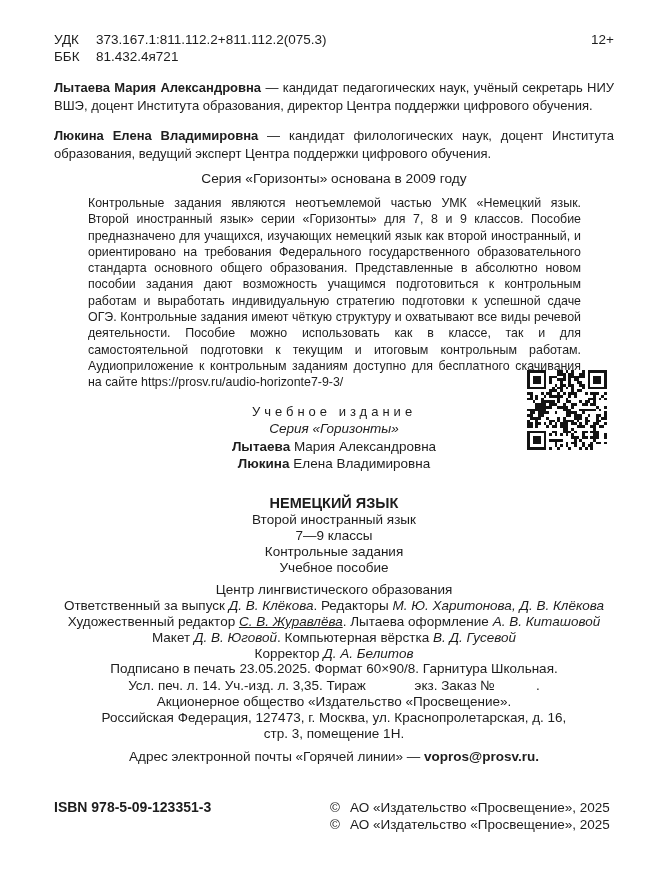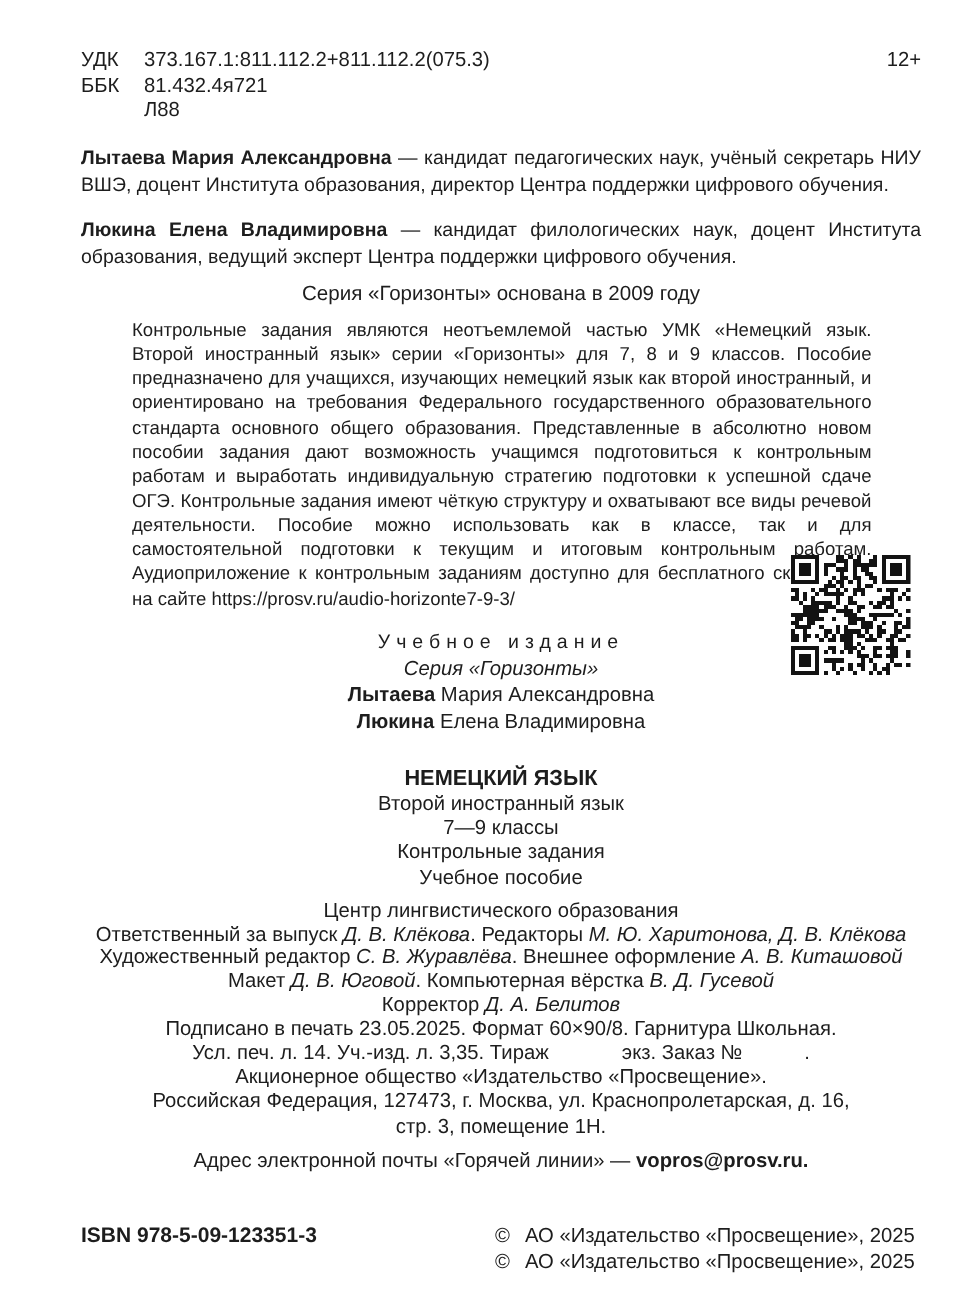--- a/index.html
+++ b/index.html
@@ -75,24 +75,20 @@
 
   <div class="codes-row">
     <div class="codes">
       <div class="code-line">
         <span class="code-label">УДК</span>
         <span>373.167.1:811.112.2+811.112.2(075.3)</span>
       </div>
       <div class="code-line">
         <span class="code-label">ББК</span>
         <span>81.432.4я721</span>
-      </div>
-      <div class="code-line">
-        <span class="code-label"></span>
-        <span>Л88</span>
       </div>
     </div>
     <div class="age-badge">12+</div>
   </div>
 
   <p class="bio"><span style="font-weight: bold;">Лытаева Мария Александровна</span><span> — кандидат педагогических наук, учёный секретарь НИУ ВШЭ, доцент Института образования, директор Центра поддержки цифрового обучения.</span></p>
   <p class="bio"><span style="font-weight: bold;">Люкина Елена Владимировна</span><span> — кандидат филологических наук, доцент Института образования, ведущий эксперт Центра поддержки цифрового обучения.</span></p>
 
   <p class="series-note">Серия «Горизонты» основана в 2009 году</p>
 
@@ -511,21 +507,21 @@
     <p class="book-title">НЕМЕЦКИЙ ЯЗЫК</p>
     <p class="subtitle-line">Второй иностранный язык</p>
     <p class="subtitle-line">7—9 классы</p>
     <p class="subtitle-line">Контрольные задания</p>
     <p class="subtitle-line">Учебное пособие</p>
   </div>
 
   <div class="staff-block">
     <p class="staff-line">Центр лингвистического образования</p>
     <p class="staff-line"><span>Ответственный за выпуск </span><span style="font-style: italic;">Д. В. Клёкова</span><span>. Редакторы </span><span style="font-style: italic;">М. Ю. Харитонова, Д. В. Клёкова</span></p>
-    <p class="staff-line"><span>Художественный редактор </span><span style="font-style: italic;">С. В. Журавлёва</span><span>. Внешнее оформление </span><span style="font-style: italic;">А. В. Киташовой</span></p>
+    <p class="staff-line"><span>Художественный редактор </span><span style="font-style: italic; text-decoration: underline;">С. В. Журавлёва</span><span>. Лытаева оформление </span><span style="font-style: italic;">А. В. Киташовой</span></p>
     <p class="staff-line"><span>Макет </span><span style="font-style: italic;">Д. В. Юговой</span><span>. Компьютерная вёрстка </span><span style="font-style: italic;">В. Д. Гусевой</span></p>
     <p class="staff-line"><span>Корректор </span><span style="font-style: italic;">Д. А. Белитов</span></p>
   </div>
 
   <div class="imprint-group">
     <p class="imprint-line">Подписано в печать 23.05.2025. Формат 60×90/8. Гарнитура Школьная.</p>
     <p class="imprint-line">Усл. печ. л. 14. Уч.-изд. л. 3,35. Тираж&nbsp;&nbsp;&nbsp;&nbsp;&nbsp;&nbsp;&nbsp;&nbsp;&nbsp;&nbsp;&nbsp;&nbsp; экз. Заказ №&nbsp;&nbsp;&nbsp;&nbsp;&nbsp;&nbsp;&nbsp;&nbsp;&nbsp;&nbsp; .</p>
   </div>
 
   <div class="imprint-group">

